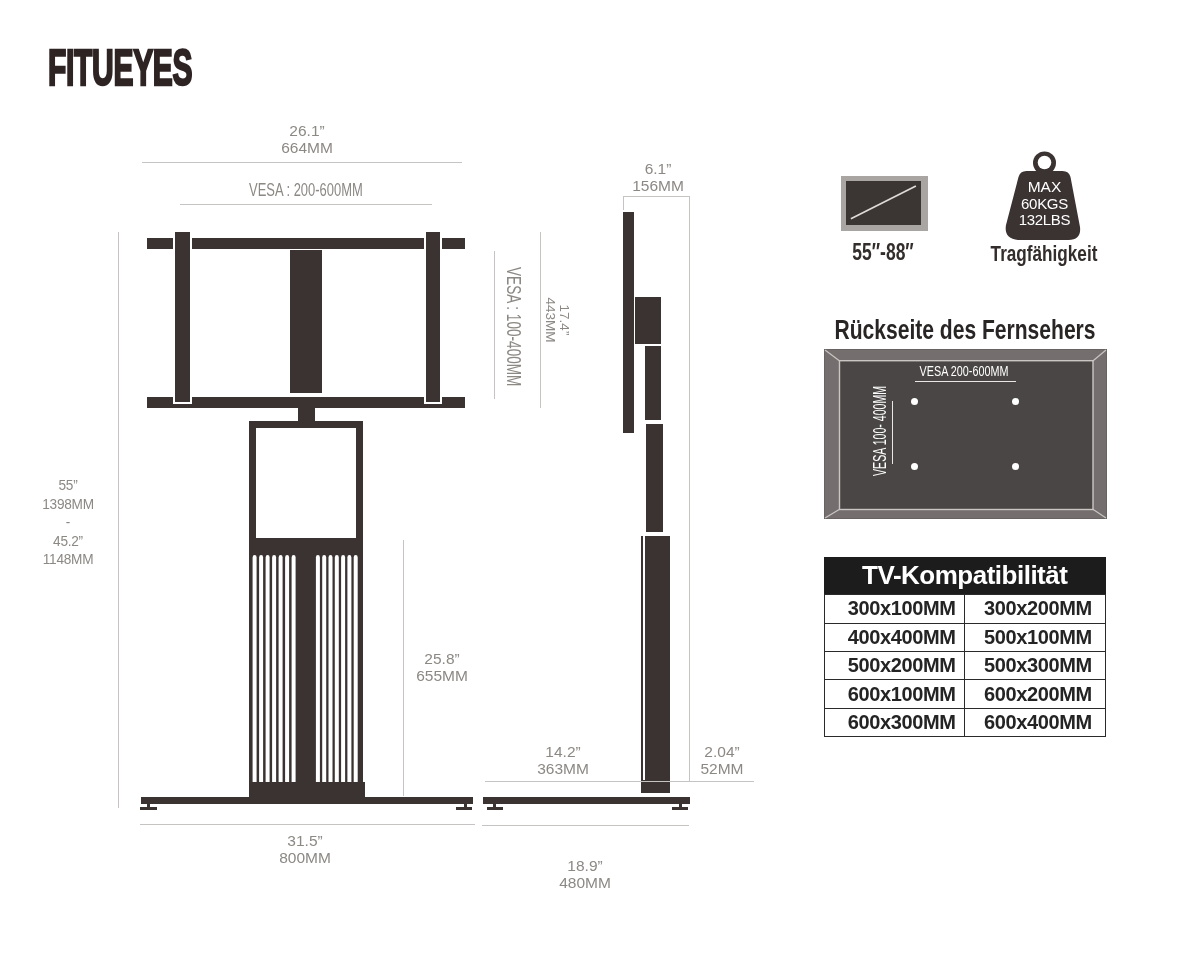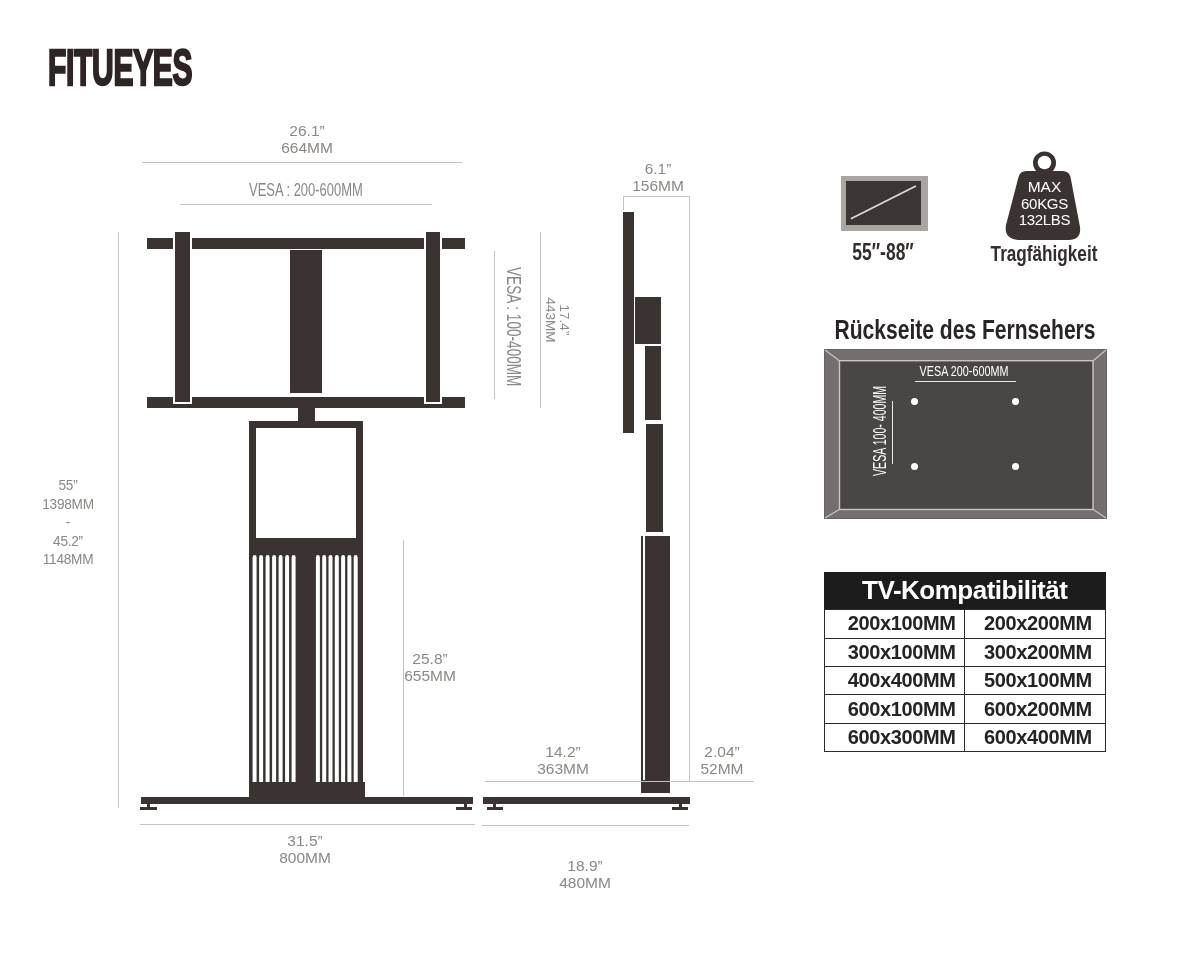--- a/index.html
+++ b/index.html
@@ -71,21 +71,21 @@
 
 <div class="abs ink" style="left:455.5px;top:807px;width:16.5px;height:3.3px;"></div>
 <div class="abs ink" style="left:463.5px;top:804.3px;width:3.8px;height:3px;"></div>
 
 <div class="abs dimline" style="left:118px;top:232px;width:1px;height:576px;"></div>
 
 <div class="abs dimtext" style="left:18px;top:476px;width:100px;line-height:18.5px;letter-spacing:-0.3px;transform:scaleX(0.88);transform-origin:50% 50%;">55”<br>1398MM<br>-<br>45.2”<br>1148MM</div>
 
 <div class="abs dimline" style="left:403px;top:540px;width:1px;height:256px;"></div>
 
-<div class="abs dimtext" style="left:380px;top:650px;width:100px;">25.8”<br>655MM</div>
+<div class="abs dimtext" style="left:392px;top:650px;width:100px;">25.8”<br>655MM</div>
 
 <div class="abs dimline" style="left:140px;top:824px;width:335px;height:1px;"></div>
 
 <div class="abs dimtext" style="left:230px;top:832px;width:150px;">31.5”<br>800MM</div>
 
 <div class="abs dimline" style="left:494px;top:251px;width:1px;height:148px;"></div>
 
 <div class="abs dimtext vtext" style="left:524px;top:267px;width:0;height:0;font-size:20px;line-height:20px;"><span style="display:inline-block;transform:rotate(90deg) scaleX(0.68);transform-origin:0 0;">VESA : 100-400MM</span></div>
 
 <div class="abs dimline" style="left:540px;top:232px;width:1px;height:176px;"></div>
@@ -171,37 +171,37 @@
 <div class="abs" style="left:892px;top:400.5px;width:1.4px;height:63.5px;background:#e8e6e6;"></div>
 
 <div class="abs" style="left:911px;top:398px;width:7px;height:7px;border-radius:50%;background:#fff;"></div>
 
 <div class="abs" style="left:1011.5px;top:398px;width:7px;height:7px;border-radius:50%;background:#fff;"></div>
 
 <div class="abs" style="left:911px;top:463px;width:7px;height:7px;border-radius:50%;background:#fff;"></div>
 
 <div class="abs" style="left:1011.5px;top:463px;width:7px;height:7px;border-radius:50%;background:#fff;"></div>
 
-<div class="abs" style="left:824px;top:572px;width:281.5px;">
+<div class="abs" style="left:824px;top:557px;width:281.5px;">
 
   <div style="background:#1d1c1c;height:37.2px;color:#fff;font-weight:700;font-size:26px;text-align:center;line-height:37px;letter-spacing:-0.5px;">TV-Kompatibilität</div>
 
   <table style="border-collapse:collapse;width:100%;table-layout:fixed;">
     <tbody>
       <tr>
-          <td>200x100MM</td>
-          <td>200x200MM</td>
-        </tr>
-      <tr>
           <td>300x100MM</td>
           <td>300x200MM</td>
         </tr>
       <tr>
           <td>400x400MM</td>
           <td>500x100MM</td>
+        </tr>
+      <tr>
+          <td>500x200MM</td>
+          <td>500x300MM</td>
         </tr>
       <tr>
           <td>600x100MM</td>
           <td>600x200MM</td>
         </tr>
       <tr>
           <td>600x300MM</td>
           <td>600x400MM</td>
         </tr>
     </tbody>

